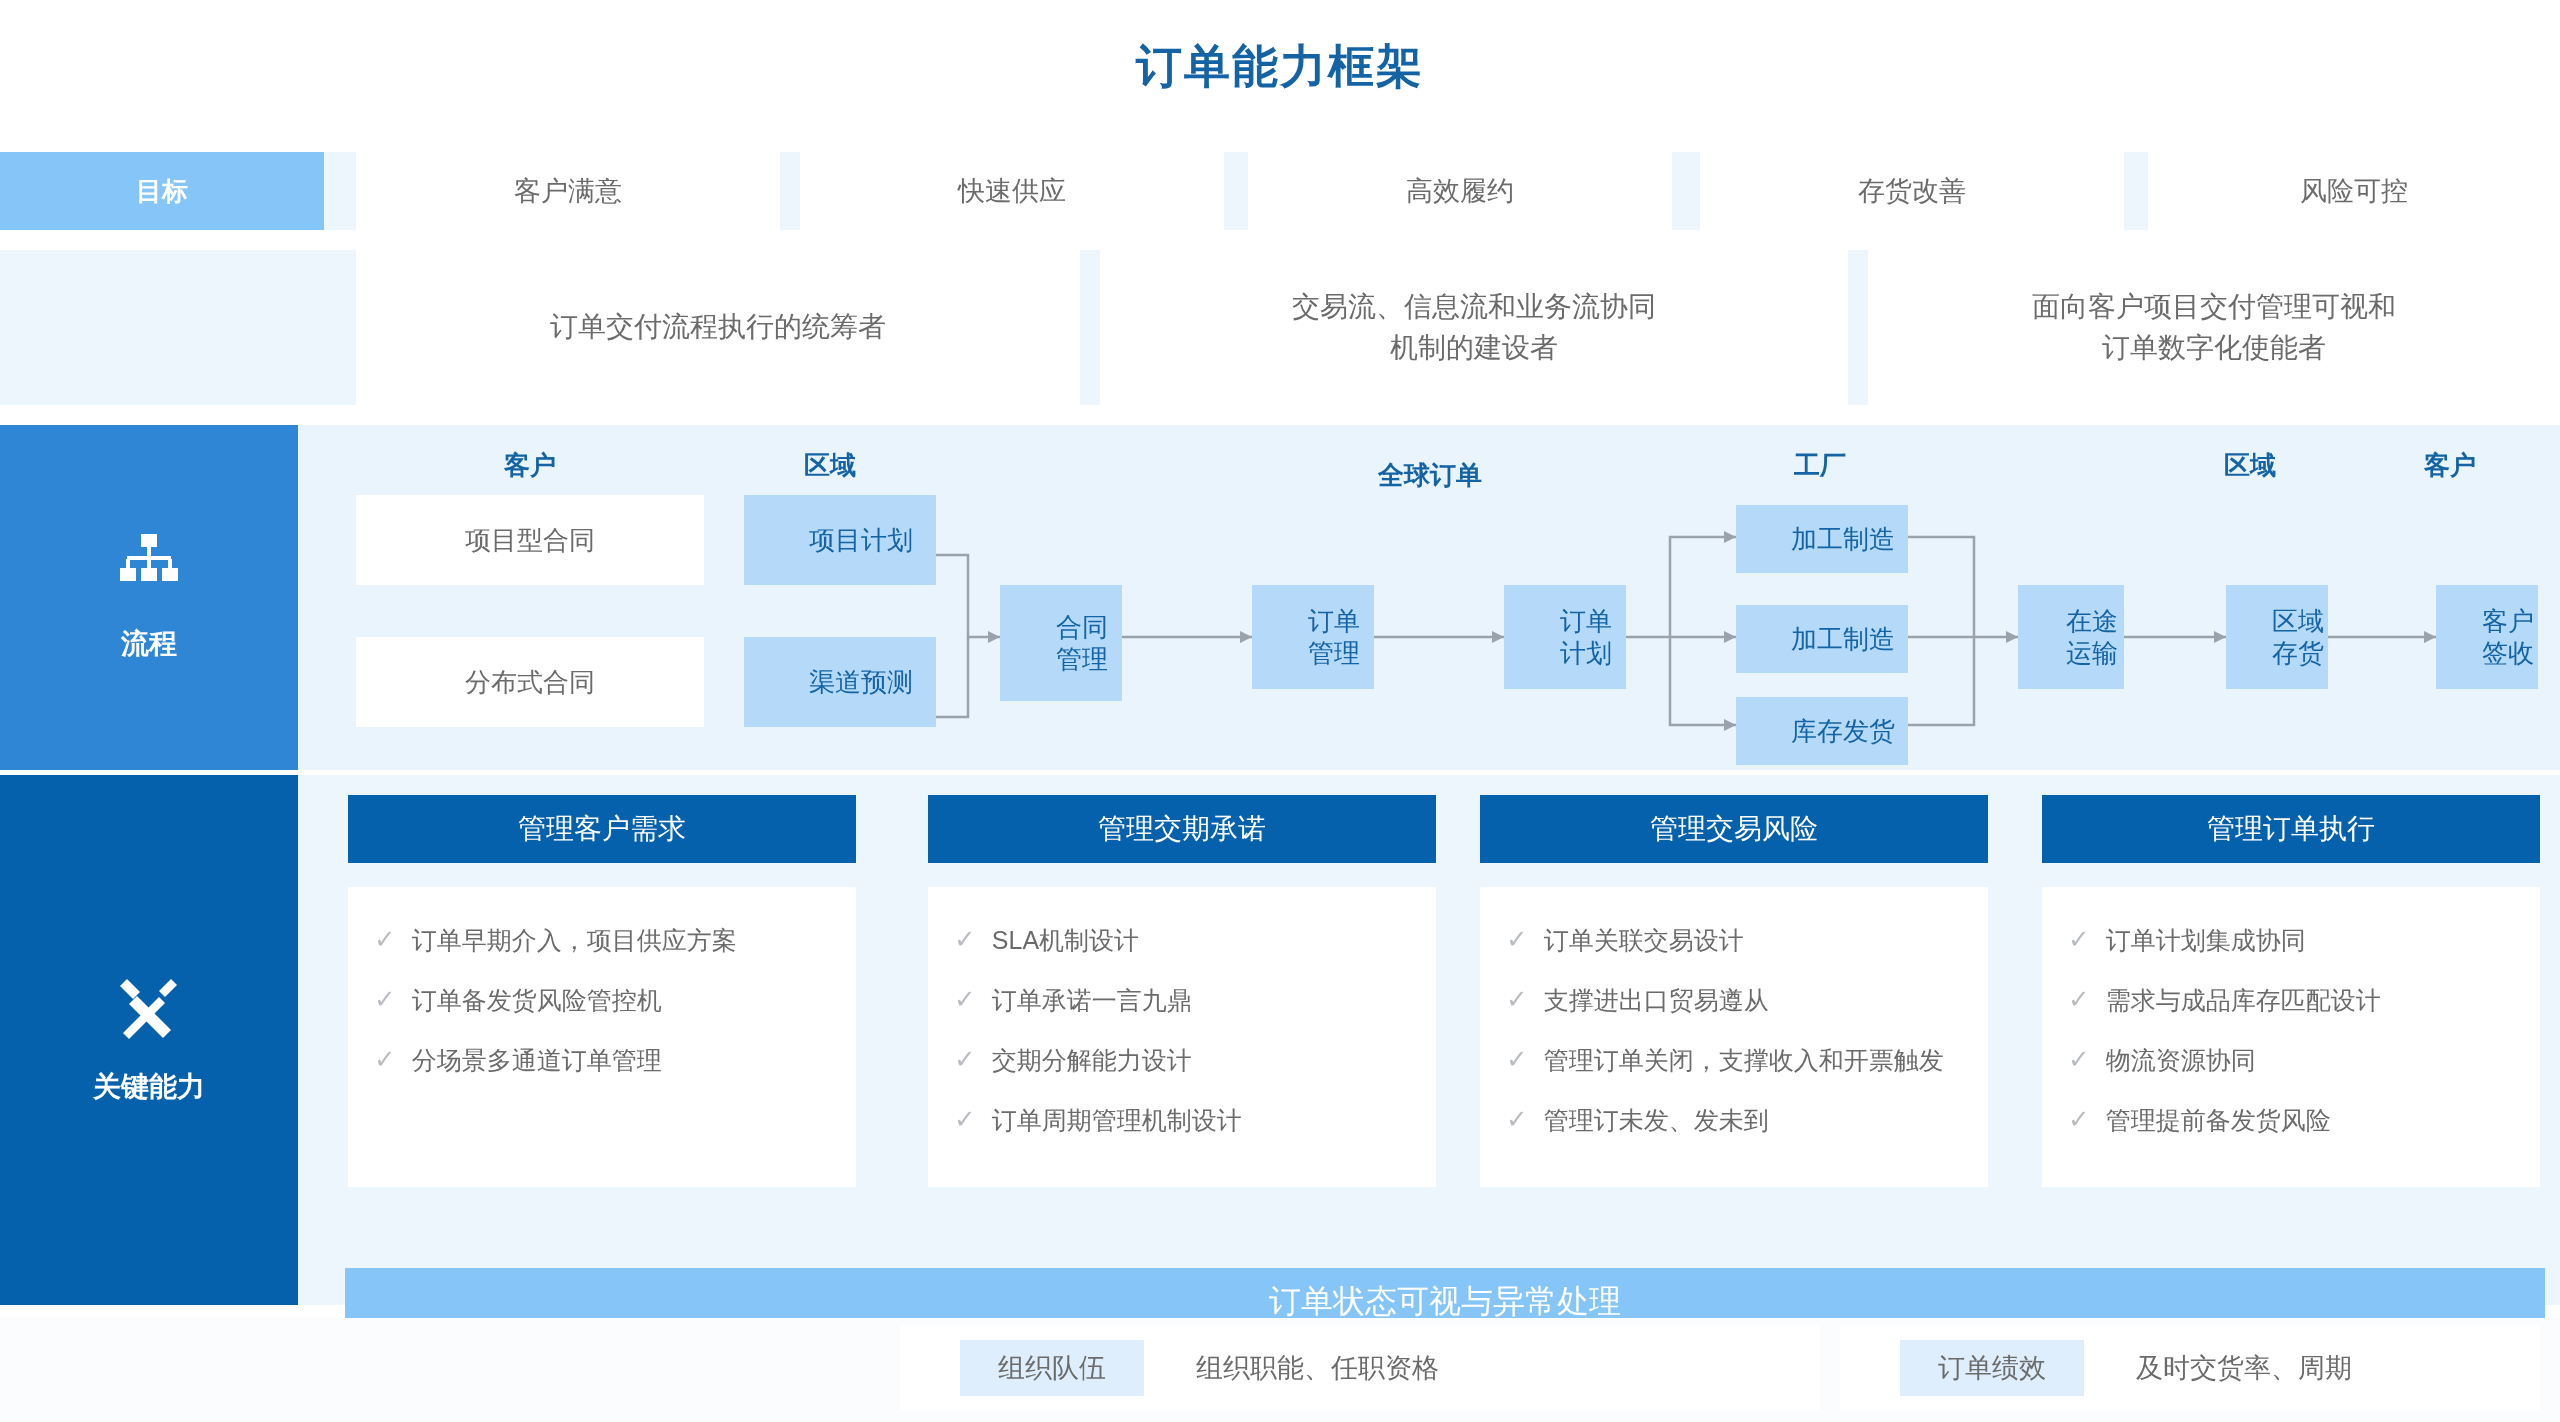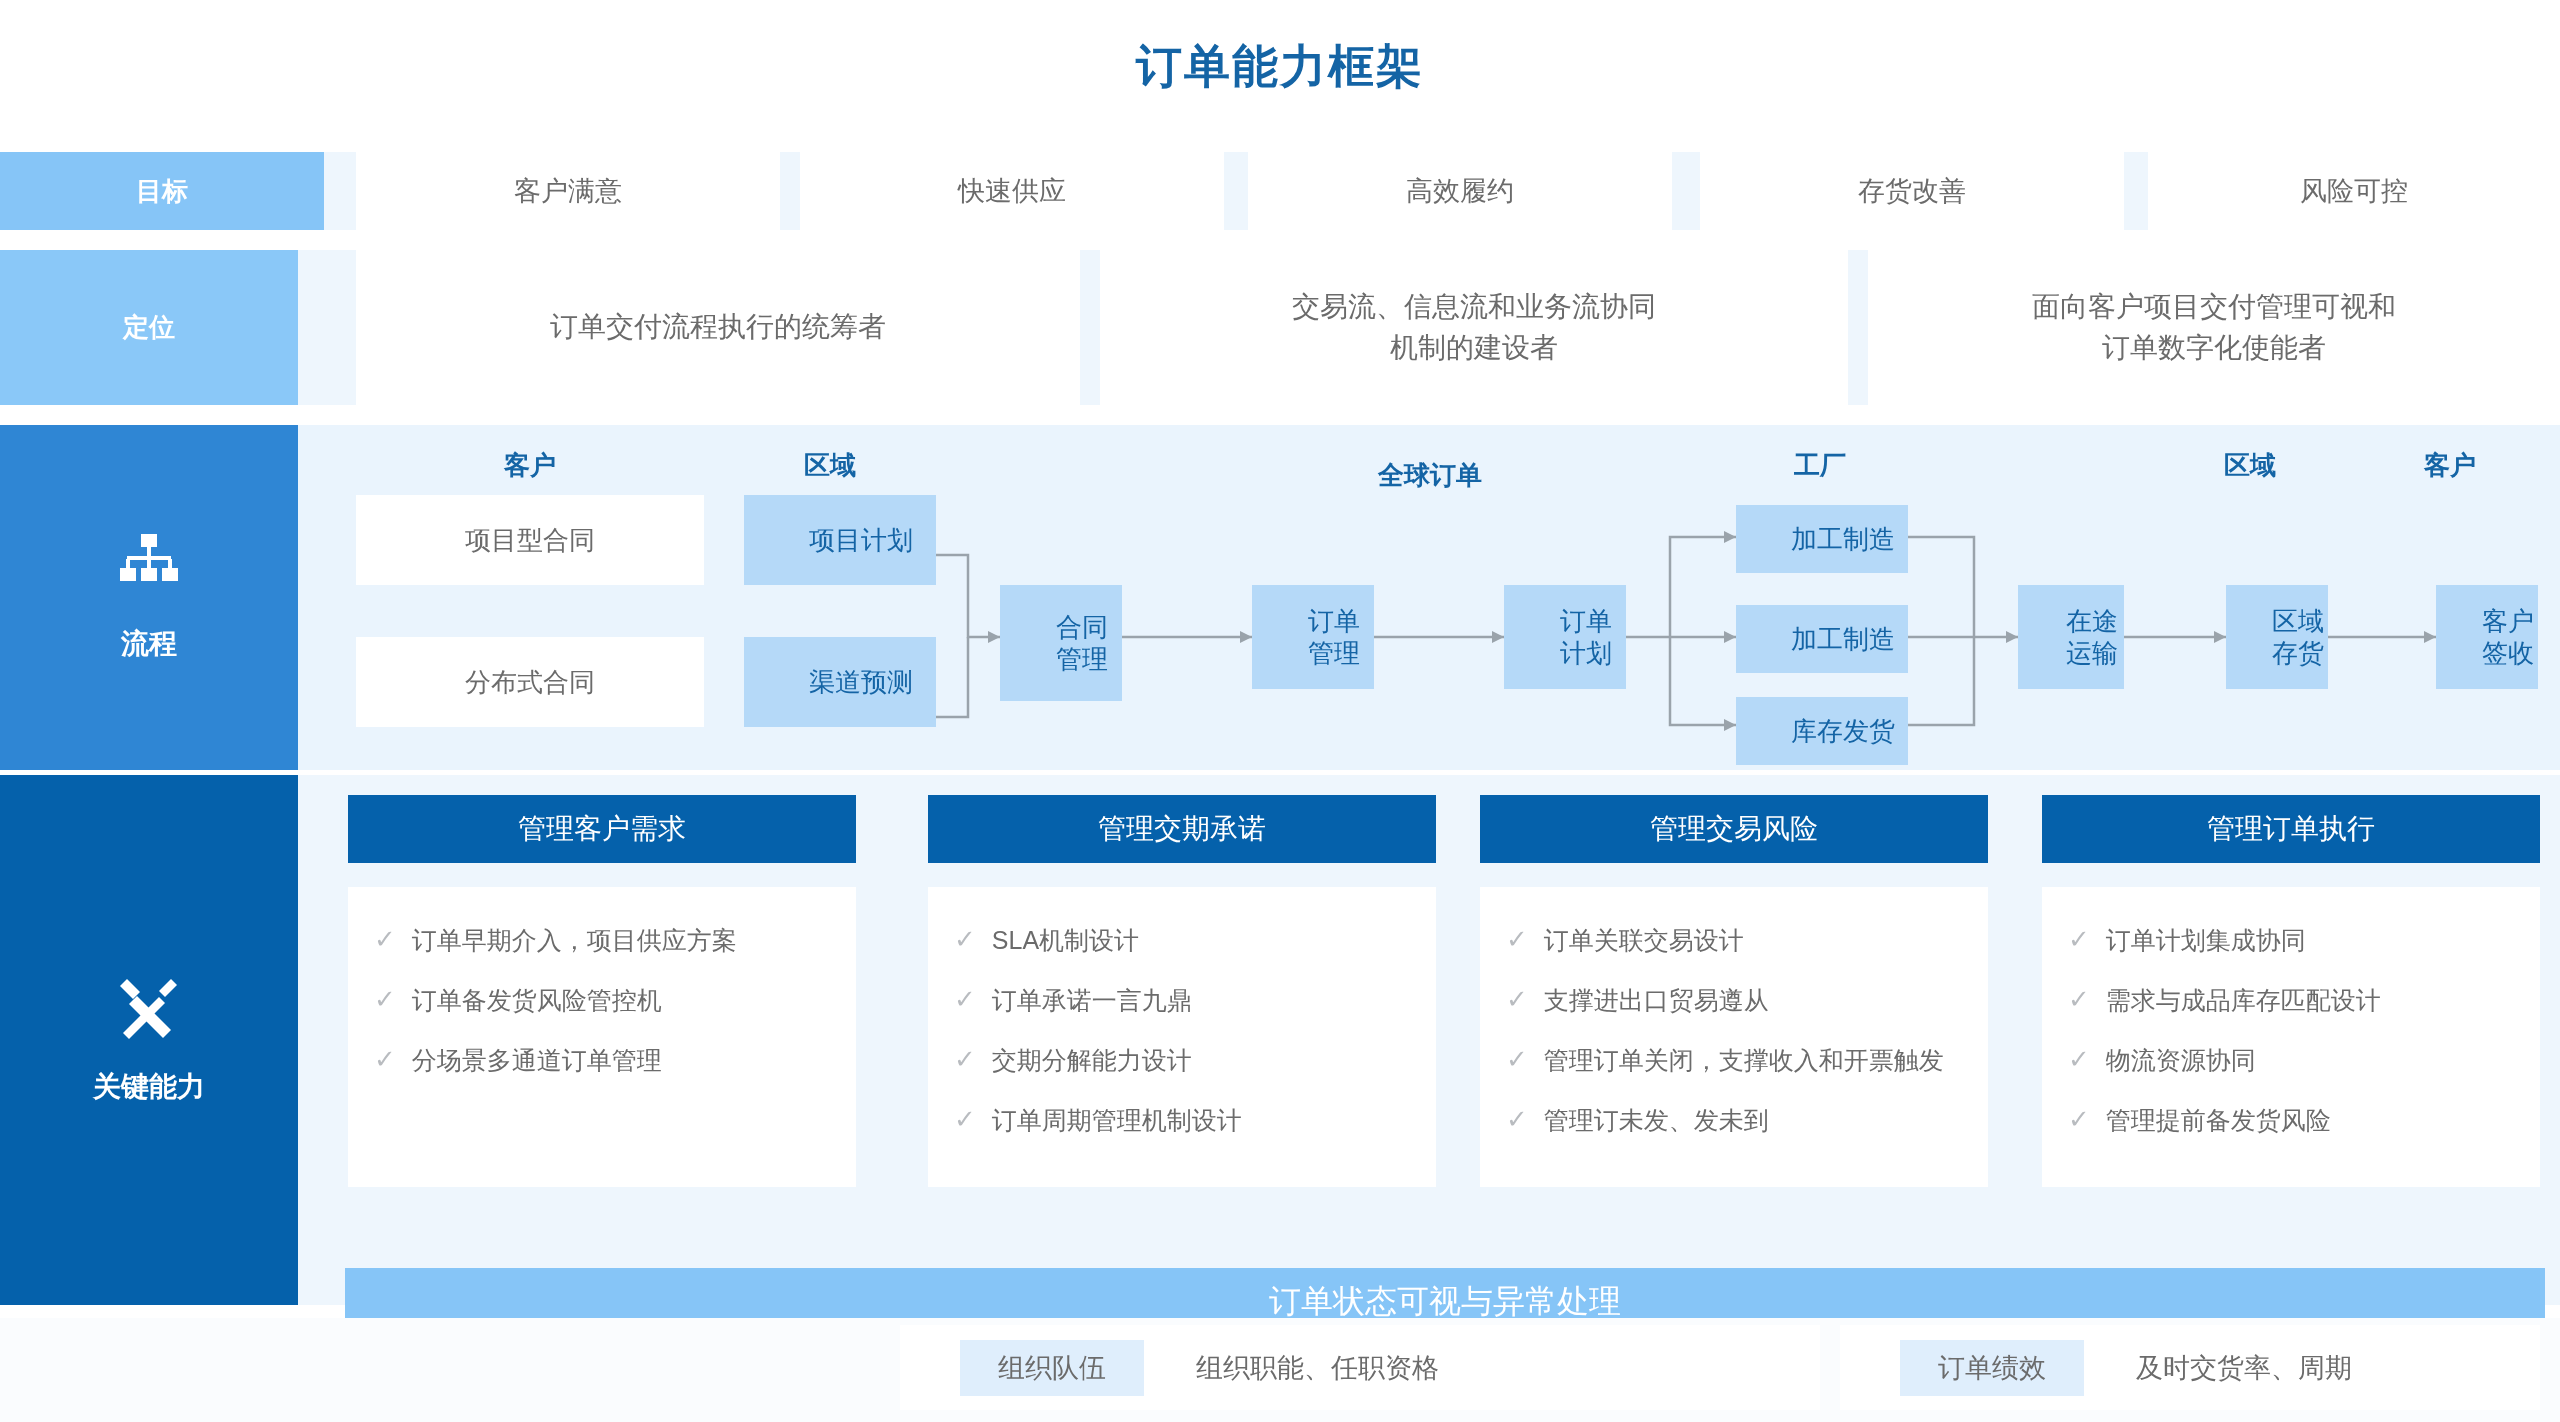--- a/index.html
+++ b/index.html
@@ -123,23 +123,20 @@
       <span>高效履约</span>
     </div>
   <div class="goal-card" style="left:1700px;width:424px;">
       <span>存货改善</span>
     </div>
   <div class="goal-card" style="left:2148px;width:412px;">
       <span>风险可控</span>
     </div>
 
   <div class="pos-strip"></div>
-  <div class="rowlabel lbl-pos">
-    <span>定位</span>
-  </div>
   <div class="pos-card" style="left:356px;width:724px;">
       <span class="ml">订单交付流程执行的统筹者</span>
     </div>
   <div class="pos-card" style="left:1100px;width:748px;">
       <span class="ml">交易流、信息流和业务流协同<br>机制的建设者</span>
     </div>
   <div class="pos-card" style="left:1868px;width:692px;">
       <span class="ml">面向客户项目交付管理可视和<br>订单数字化使能者</span>
     </div>
 

